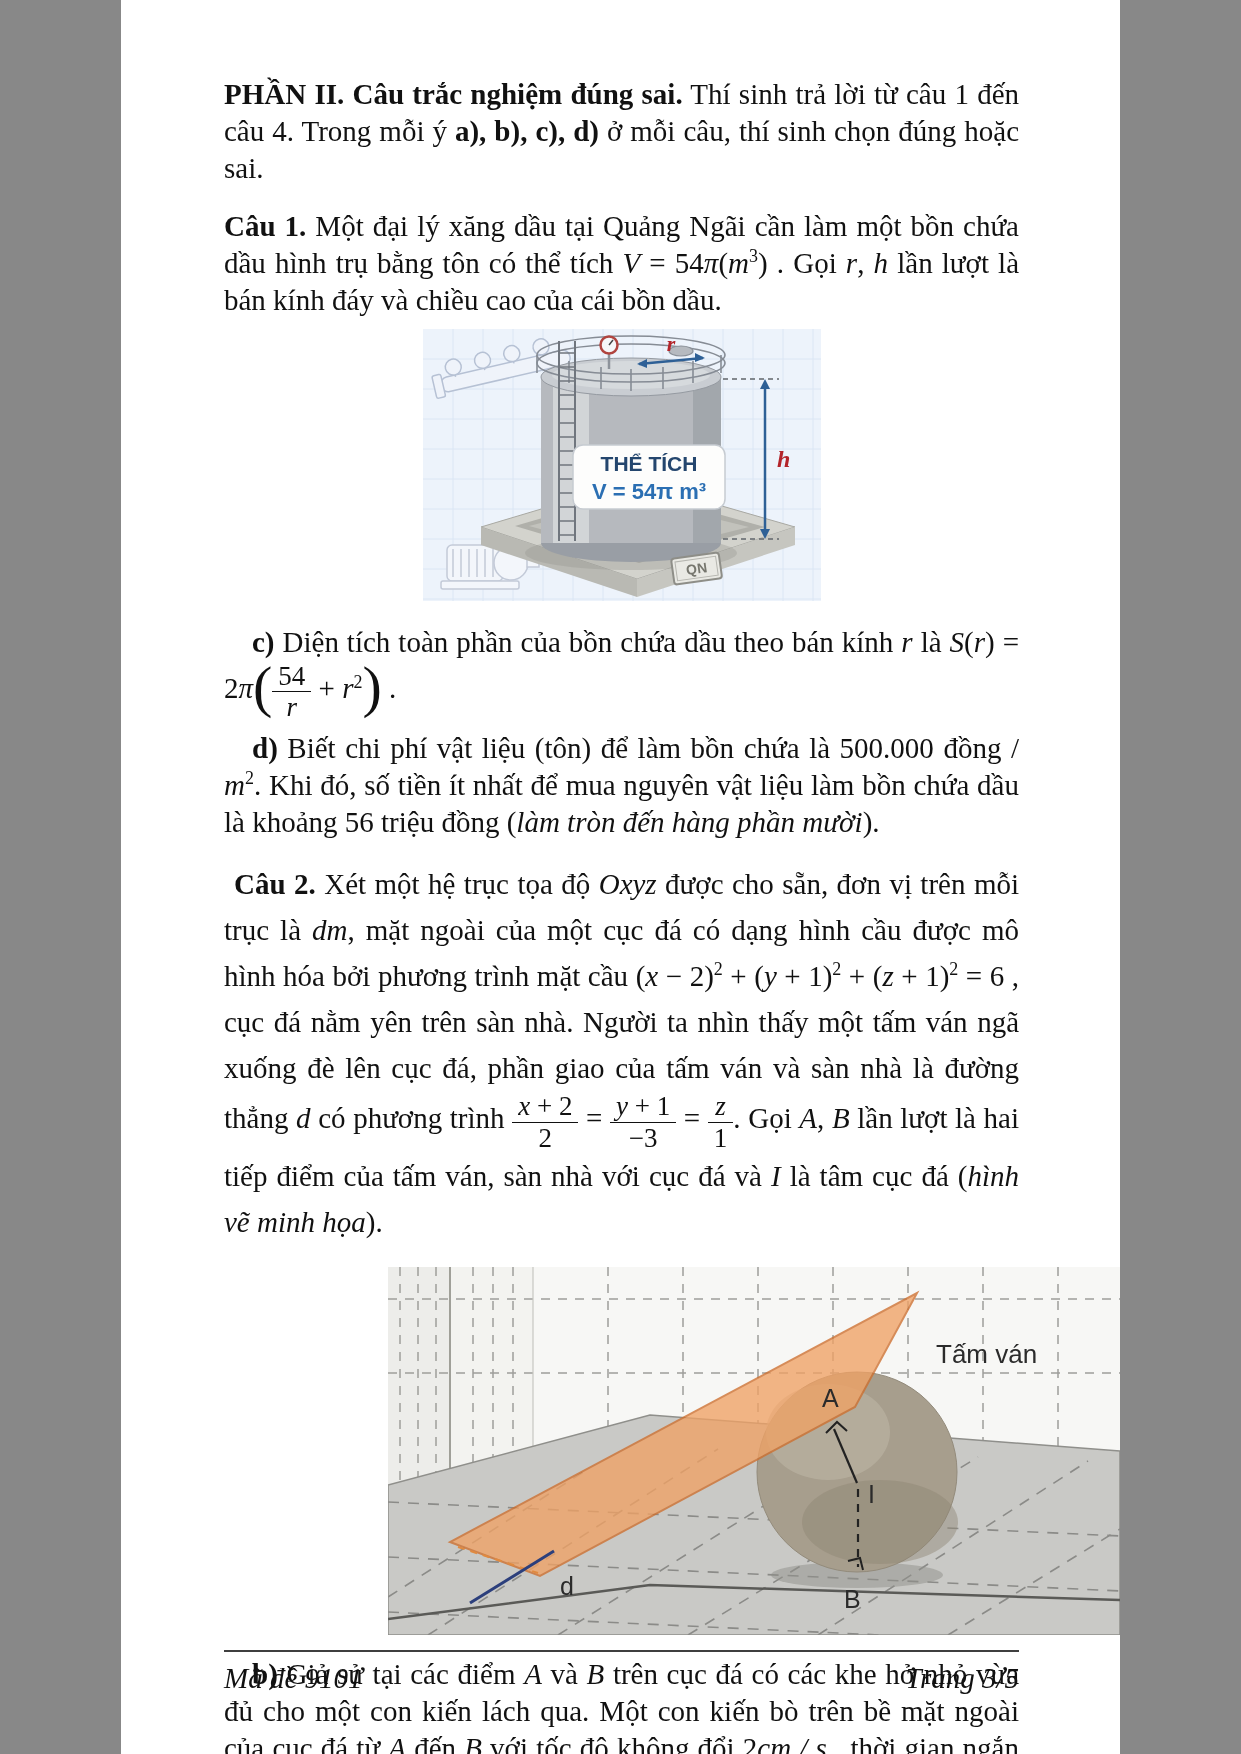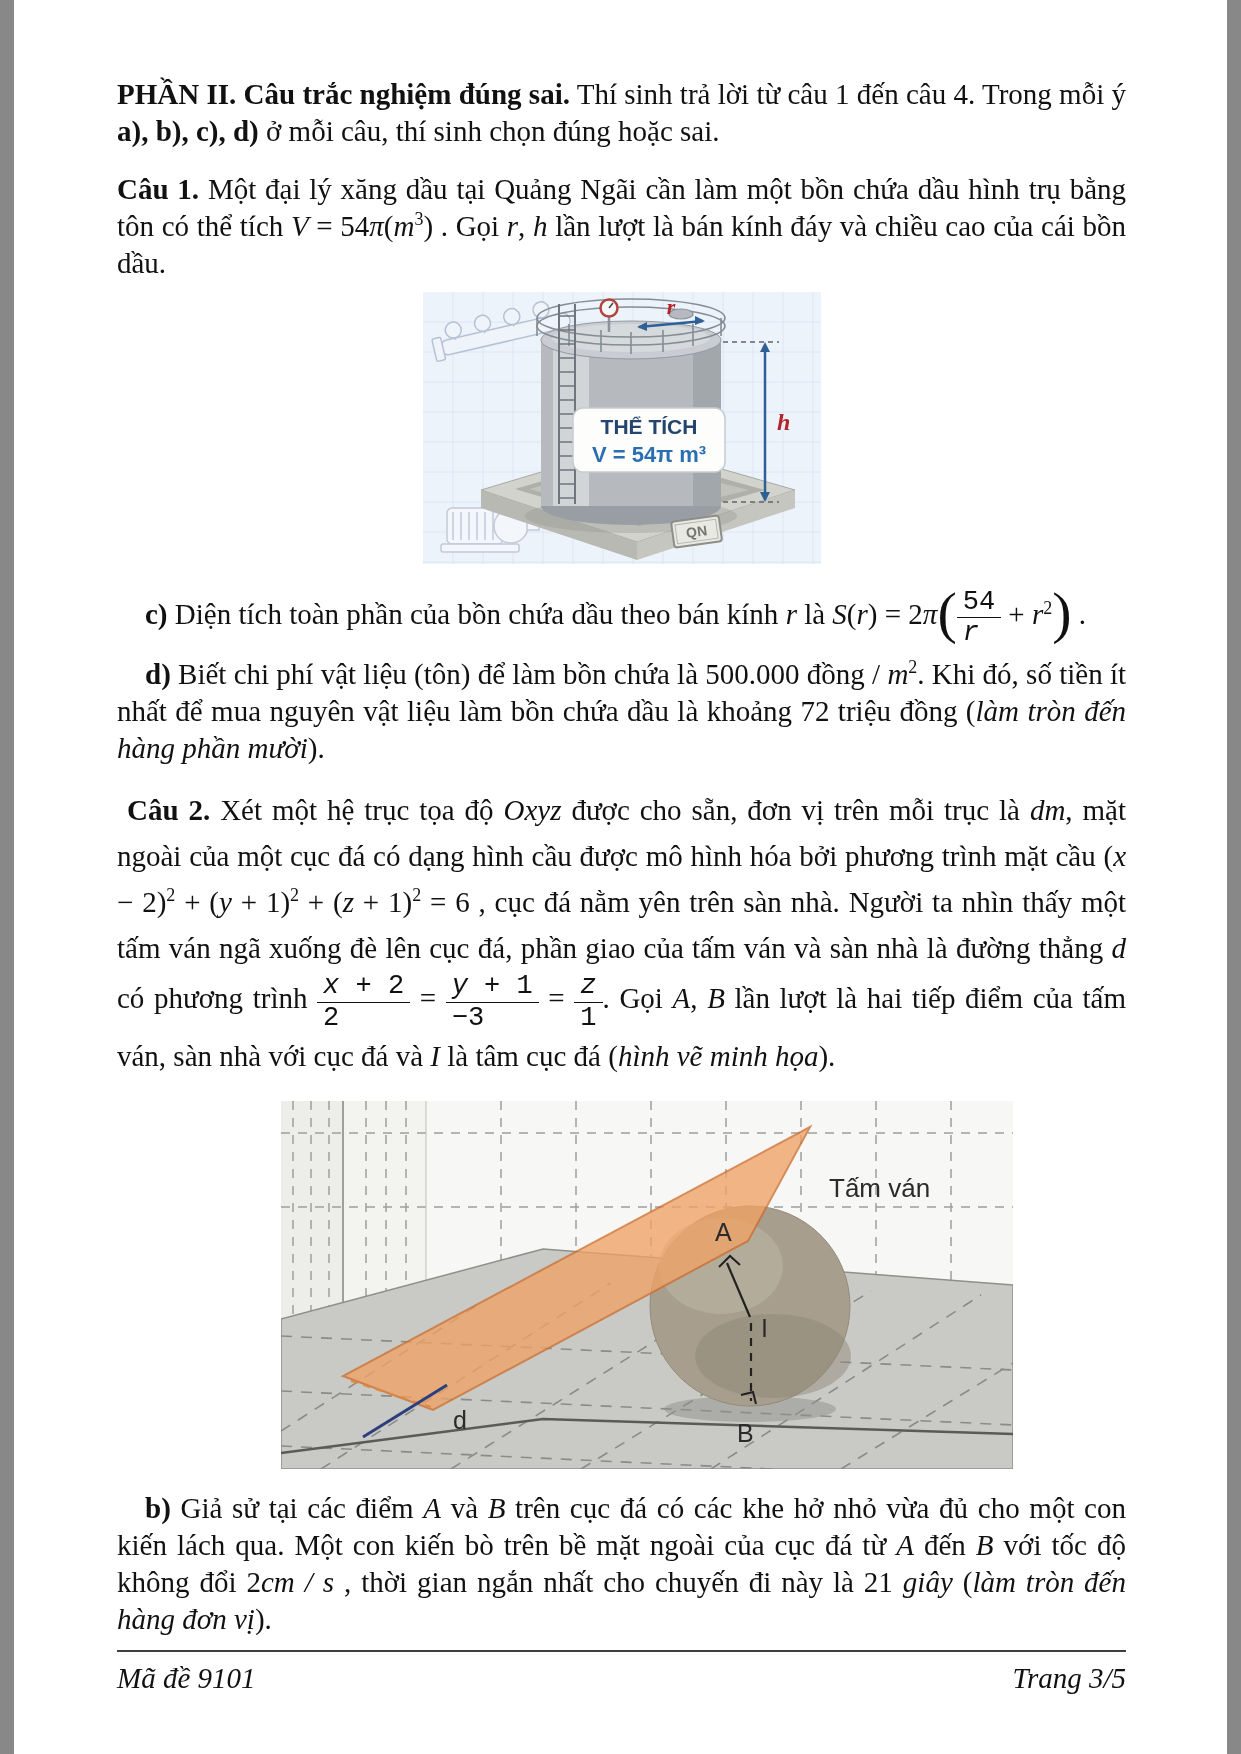--- a/index.html
+++ b/index.html
@@ -1,32 +1,32 @@
 <!DOCTYPE html>
 <html><head>
 <meta charset="utf-8">
 <style>
   html,body{margin:0;padding:0;background:#888;}
   .page{
-    position:relative; width:1213px; height:1754px; margin:0 auto;
+    position:relative; width:999px; height:1754px; margin:0 auto;
     background:#ffffff; overflow:hidden; box-sizing:border-box;
     padding:76px 101px 0 103px;
     font-family:"Liberation Serif","DejaVu Serif",serif;
     font-size:29px; line-height:37px; color:#111;
   }
   p{margin:0; text-align:justify;}
   .b{font-weight:bold;}
   .i{font-style:italic;}
   sup{font-size:62%; line-height:0;}
   .cau1-intro{margin-top:21px;font-family:Liberation Serif, serif;}
   .item{text-indent:28px; margin-top:3px;}
   .item-c{margin:8px 0 8px 0;}
   .cau2{margin-top:20px; text-indent:10px; line-height:46px;}
-  .frac{display:inline-block; vertical-align:middle; 
-        line-height:1.12; text-indent:0; font-size:27px;font-family:Liberation Mono, monospace;}
+  .frac{display:inline-block; vertical-align:middle; text-align:center;
+        line-height:1.12; text-indent:0; font-size:27px;}
   .frac .num{display:block; padding:0 6px;}
   .frac .den{display:block; padding:0 6px; border-top:1.7px solid #111;}
   .bigp{font-size:58px; line-height:0; vertical-align:-8px; font-weight:400;}
   .ovl{text-decoration:overline;}
   .fig-tank{width:398px; margin:10px auto 14px auto;}
   .fig-sphere{width:732px; margin:22px 0 12px 164px;}
   .footer{
     position:absolute; left:103px; right:101px; top:1650px;
     border-top:2px solid #3f3f3f;
     display:flex; justify-content:space-between;
@@ -124,21 +124,21 @@
         <rect x="3.5" y="3.5" width="41" height="19" fill="none" stroke="#b5b5af" stroke-width="1"></rect>
         <text x="24" y="18" text-anchor="middle" font-family="Liberation Sans, DejaVu Sans, sans-serif" font-size="14" font-weight="bold" fill="#76766e">QN</text>
       </g>
     </svg>
   </div>
 
 
 
   <p class="item item-c"><span class="b">c)</span><span> Diện tích toàn phần của bồn chứa dầu theo bán kính </span><span class="i">r</span><span> là </span><span class="i">S</span><span>(</span><span class="i">r</span><span>) = 2</span><span class="i">π</span><span class="bigp">(</span><span class="frac"><span class="num">54</span><span class="den i">r</span></span><span> + </span><span class="i">r</span><sup>2</sup><span class="bigp">)</span><span> .</span></p>
 
-  <p class="item"><span class="b">d)</span><span> Biết chi phí vật liệu (tôn) để làm bồn chứa là 500.000 đồng / </span><span class="i">m</span><sup>2</sup><span>. Khi đó, số tiền ít nhất để mua nguyên vật liệu làm bồn chứa dầu là khoảng 72 triệu đồng (</span><span class="i">làm tròn đến hàng phần mười</span><span>).</span></p>
+  <p class="item"><span class="b">d)</span><span> Biết chi phí vật liệu (tôn) để làm bồn chứa là 500.000 đồng / </span><span class="i">m</span><sup>2</sup><span>. Khi đó, số tiền ít nhất để mua nguyên vật liệu làm bồn chứa dầu là khoảng 56 triệu đồng (</span><span class="i">làm tròn đến hàng phần mười</span><span>).</span></p>
 
   <p class="cau2"><span class="b">Câu 2.</span><span> Xét một hệ trục tọa độ </span><span class="i">Oxyz</span><span> được cho sẵn, đơn vị trên mỗi trục là </span><span class="i">dm</span><span>, mặt ngoài của một cục đá có dạng hình cầu được mô hình hóa bởi phương trình mặt cầu </span><span>(</span><span class="i">x</span><span> − 2)</span><sup>2</sup><span> + (</span><span class="i">y</span><span> + 1)</span><sup>2</sup><span> + (</span><span class="i">z</span><span> + 1)</span><sup>2</sup><span> = 6</span><span> , cục đá nằm yên trên sàn nhà. Người ta nhìn thấy một tấm ván ngã xuống đè lên cục đá, phần giao của tấm ván và sàn nhà là đường thẳng </span><span class="i">d</span><span> có phương trình </span><span class="frac"><span class="num"><span class="i">x</span><span> + 2</span></span><span class="den">2</span></span><span> = </span><span class="frac"><span class="num"><span class="i">y</span><span> + 1</span></span><span class="den">−3</span></span><span> = </span><span class="frac"><span class="num i">z</span><span class="den">1</span></span><span>.  Gọi </span><span class="i">A</span><span>, </span><span class="i">B</span><span> lần lượt là hai tiếp điểm của tấm ván, sàn nhà với cục đá và </span><span class="i">I</span><span> là tâm cục đá (</span><span class="i">hình vẽ minh họa</span><span>).</span></p>
 
   <div class="fig-sphere">
     <svg width="732" height="368" viewBox="0 0 732 368">
       <rect x="0" y="0" width="732" height="368" fill="#f7f7f5"></rect>
       <rect x="0" y="0" width="62" height="368" fill="#ededea"></rect>
       <rect x="62" y="0" width="83" height="368" fill="#f3f3f0"></rect>
 
       <path d="M220 0V205M295 0V205M370 0V205M445 0V205M520 0V205M595 0V205M670 0V205M85 0V215M105 0V215M125 0V215M12 0V228M30 0V228M48 0V228M0 32H732M0 106H732" stroke="#9e9e9b" stroke-width="1.5" stroke-dasharray="9 8" fill="none"></path>

